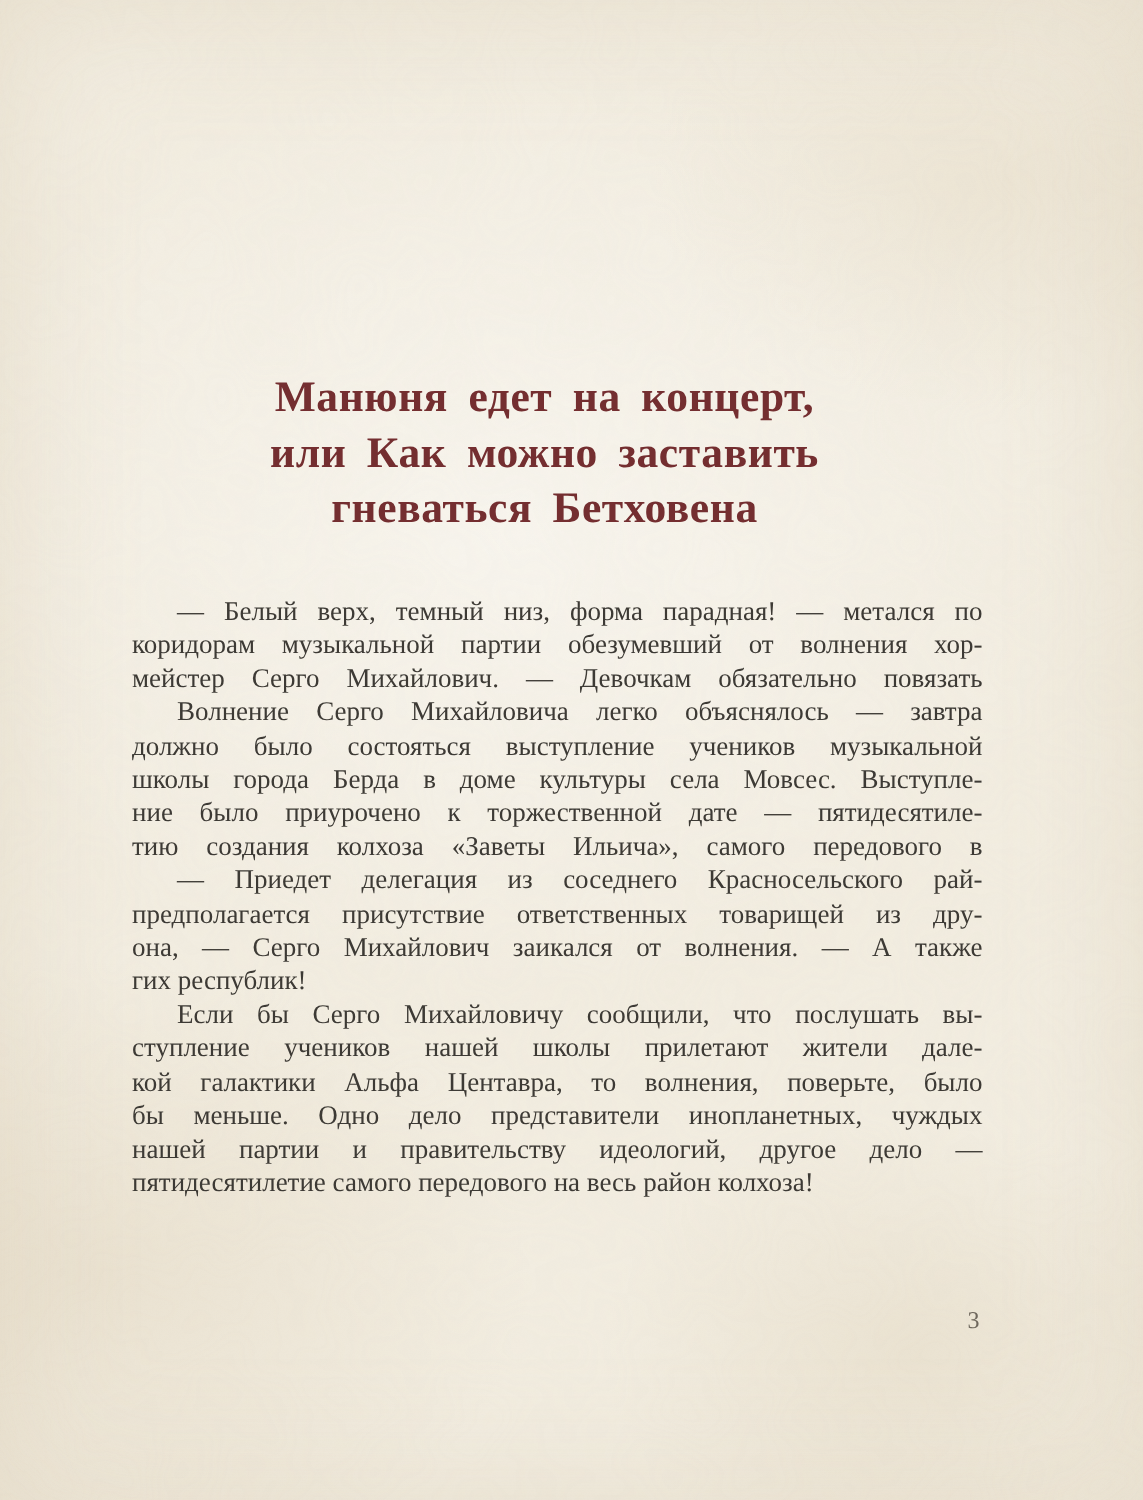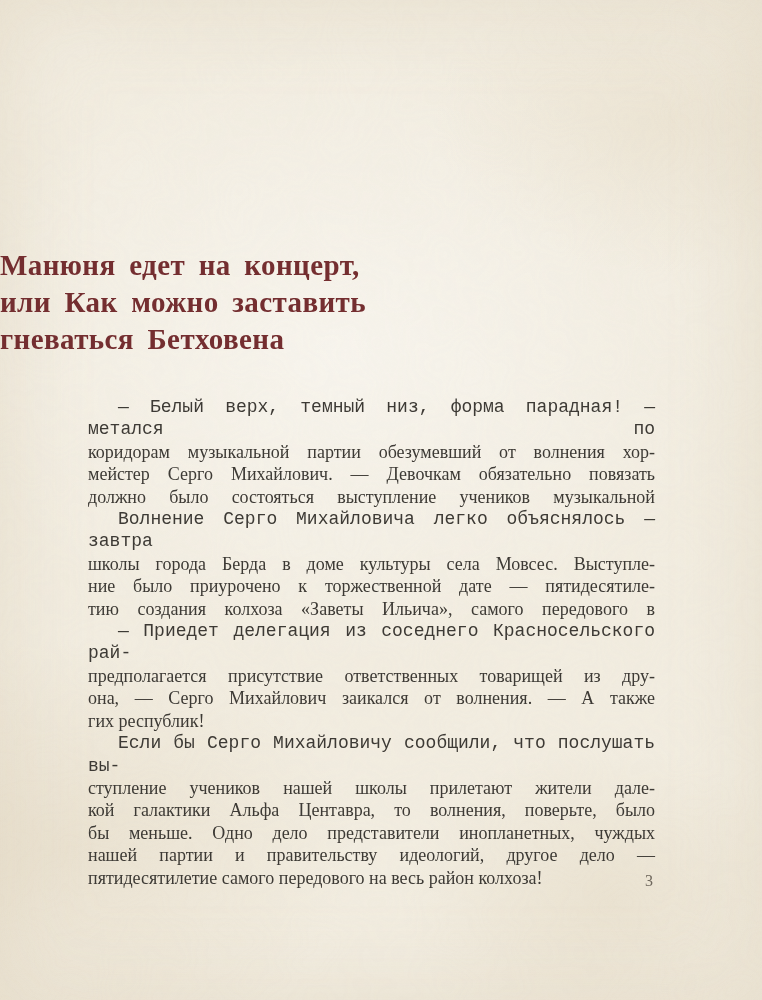--- a/index.html
+++ b/index.html
@@ -27,21 +27,21 @@
   .texture {
     position: absolute;
     inset: 0;
     pointer-events: none;
   }
   .chapter-title {
     position: absolute;
     top: 247px;
     left: 0;
     width: 726px;
-    text-align: left;
+    text-align: center;
     font-weight: bold;
     font-size: 29px;
     line-height: 37px;
     letter-spacing: 0.4px;
     word-spacing: 6px;
     color: var(--title-color, #742e30);
   }
   .body-text {
     position: absolute;
     top: 396px;
@@ -51,21 +51,20 @@
     line-height: 22.4px;
     color: var(--text-color, #3d3a35);
   }
   .line {
     text-align: justify;
     text-align-last: justify;
     white-space: normal;
   }
   .line.first {
     text-indent: 30px;
-    font-family: Liberation Mono, monospace;
   }
   .line.last {
     text-align-last: auto;
   }
   .page-number {
     position: absolute;
     top: 871px;
     left: 645px;
     font-size: 16px;
     line-height: 20px;
@@ -96,22 +95,22 @@
       <div class="title-line">гневаться Бетховена</div>
     </div>
 
   <div class="body-text">
       <div class="para">
         <div class="line first">— Белый верх, темный низ, форма парадная! — метался по</div>
         <div class="line">коридорам музыкальной партии обезумевший от волнения хор-</div>
         <div class="line">мейстер Серго Михайлович. — Девочкам обязательно повязать</div>
       </div>
       <div class="para">
+        <div class="line first">Волнение Серго Михайловича легко объяснялось — завтра</div>
         <div class="line">должно было состояться выступление учеников музыкальной</div>
-        <div class="line first">Волнение Серго Михайловича легко объяснялось — завтра</div>
         <div class="line">школы города Берда в доме культуры села Мовсес. Выступле-</div>
         <div class="line">ние было приурочено к торжественной дате — пятидесятиле-</div>
         <div class="line">тию создания колхоза «Заветы Ильича», самого передового в</div>
       </div>
       <div class="para">
         <div class="line first">— Приедет делегация из соседнего Красносельского рай-</div>
         <div class="line">предполагается присутствие ответственных товарищей из дру-</div>
         <div class="line">она, — Серго Михайлович заикался от волнения. — А также</div>
         <div class="line last">гих республик!</div>
       </div>

